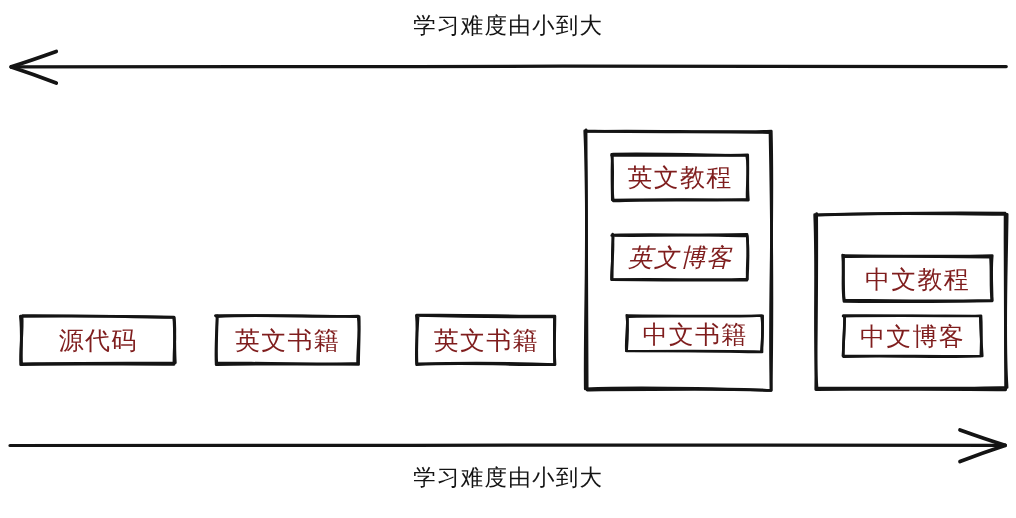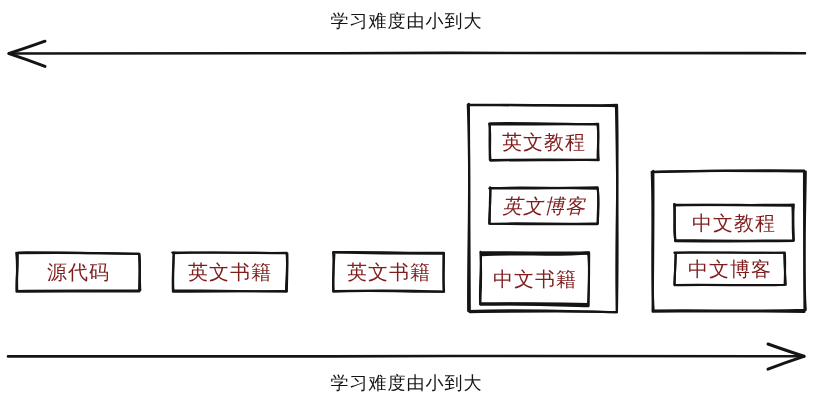--- a/index.html
+++ b/index.html
@@ -143,21 +143,21 @@
         </svg>
         <span class="box-label">英文教程</span>
       </div>
       <div class="sketch-box" style="left: 489px; top: 187px; width: 110px; height: 38px; font-style: italic;">
         <svg viewBox="0 0 110 38" preserveAspectRatio="none">
           <path d="M0.3412345679012345,1.4030941358024691 C38.658935185185186,1.8365354938271605 76.5970061728395,0.7347916666666666 108.67766975308642,0.3867515432098765 C109.75648148148149,13.514637345679011 109.52233024691358,26.97400462962963 108.59743827160494,37.15374228395062 C76.33736111111111,37.3760725308642 39.330987654320985,37.196550925925926 0.7005401234567901,36.70406635802469 C1.101574074074074,26.720841049382713 0.3229783950617283,13.102430555555555 1.5869753086419753,1.437723765432099 Z" fill="none" stroke="#141414" stroke-width="2.1" stroke-linejoin="round"></path>
           <path d="M1.0491203703703704,1.048942901234568 C38.698302469135804,-0.10835648148148147 76.25674382716049,1.2547145061728395 108.78,1.7603780864197531 C110.35695987654321,14.064189814814814 108.00984567901234,27.25503858024691 108.89421296296297,36.25514660493827 C77.69895061728396,37.62006944444444 38.046280864197534,35.63869598765432 0.1917592592592593,36.73324845679012 C-0.17572530864197533,27.459282407407404 2.4660493827160495,13.50568672839506 1.072638888888889,0.19468364197530863 Z" fill="none" stroke="#141414" stroke-width="2.1" stroke-linejoin="round"></path>
         </svg>
         <span class="box-label">英文博客</span>
       </div>
-      <div class="sketch-box" style="left: 480px; top: 252px; width: 110px; height: 54px; justify-content: center;">
+      <div class="sketch-box" style="left: 501px; top: 252px; width: 110px; height: 30px; justify-content: center;">
         <svg viewBox="0 0 110 38" preserveAspectRatio="none">
           <path d="M0.9329320987654321,0.3818287037037037 C38.4691512345679,0.6560108024691358 76.53685185185185,1.0394521604938272 109.12492283950617,0.4877083333333333 C109.15558641975309,13.589668209876542 108.98439814814814,25.86755401234568 108.10024691358025,36.9769212962963 C76.92535493827161,36.10665895061729 38.71527777777778,36.27898919753086 0.25890432098765426,36.64946759259259 C0.8784567901234568,26.906983024691357 1.8294907407407406,13.97375771604938 0.40089506172839495,0.10534722222222215 Z" fill="none" stroke="#141414" stroke-width="2.1" stroke-linejoin="round"></path>
           <path d="M1.614891975308642,1.8906404320987655 C39.127037037037034,0.5518595679012347 77.12621913580247,2.644560185185185 108.13466049382716,0.6576311728395061 C110.10791666666667,12.513294753086418 108.33487654320987,26.36710648148148 108.63776234567901,37.80795524691358 C77.17212962962962,37.25806327160494 38.82686728395062,36.47298611111111 0.12419753086419749,36.541612654320986 C-0.5803240740740742,26.286165123456787 1.1021913580246911,12.862199074074073 0.993966049382716,1.0586033950617284 Z" fill="none" stroke="#141414" stroke-width="2.1" stroke-linejoin="round"></path>
         </svg>
         <span class="box-label">中文书籍</span>
       </div>
       <div class="group-box" style="left: 652px; top: 170px; width: 154px; height: 142px;">
         <svg viewBox="0 0 154 142" preserveAspectRatio="none" class="group-outline">
           <path d="M1.0730246913580248,2.1520893347050754 C52.83233710562414,0.6168544238683127 106.71243141289438,0.07400634430727016 152.08244341563787,0.5556438614540467 C151.99299039780522,49.253125 151.96506001371742,99.1726225994513 152.51223251028807,141.82401320301784 C107.69623628257887,141.0430992798354 54.91583676268861,141.44716478052126 0.6290586419753086,141.6238640260631 C0.908741426611797,98.75344393004114 1.7314283264746229,49.06429955418381 1.2995884773662552,0.8218629972565158 Z" fill="none" stroke="#141414" stroke-width="2.2" stroke-linejoin="round"></path>
           <path d="M0.8971724965706447,1.9508256172839507 C52.87850137174211,0.09069358710562414 107.59048868312757,1.184676783264746 153.7281961591221,1.5019110082304528 C153.12372256515775,50.29301354595336 151.0684259259259,99.27897205075445 153.6684790809328,139.87336676954732 C107.5337585733882,141.3379260973937 52.60006687242798,139.9714154663923 1.5846879286694104,140.53185956790122 C-1.124723936899863,99.39209790809328 1.7520781893004114,49.82867369684499 -0.25651063100137184,1.7440560699588477 Z" fill="none" stroke="#141414" stroke-width="2.2" stroke-linejoin="round"></path>

